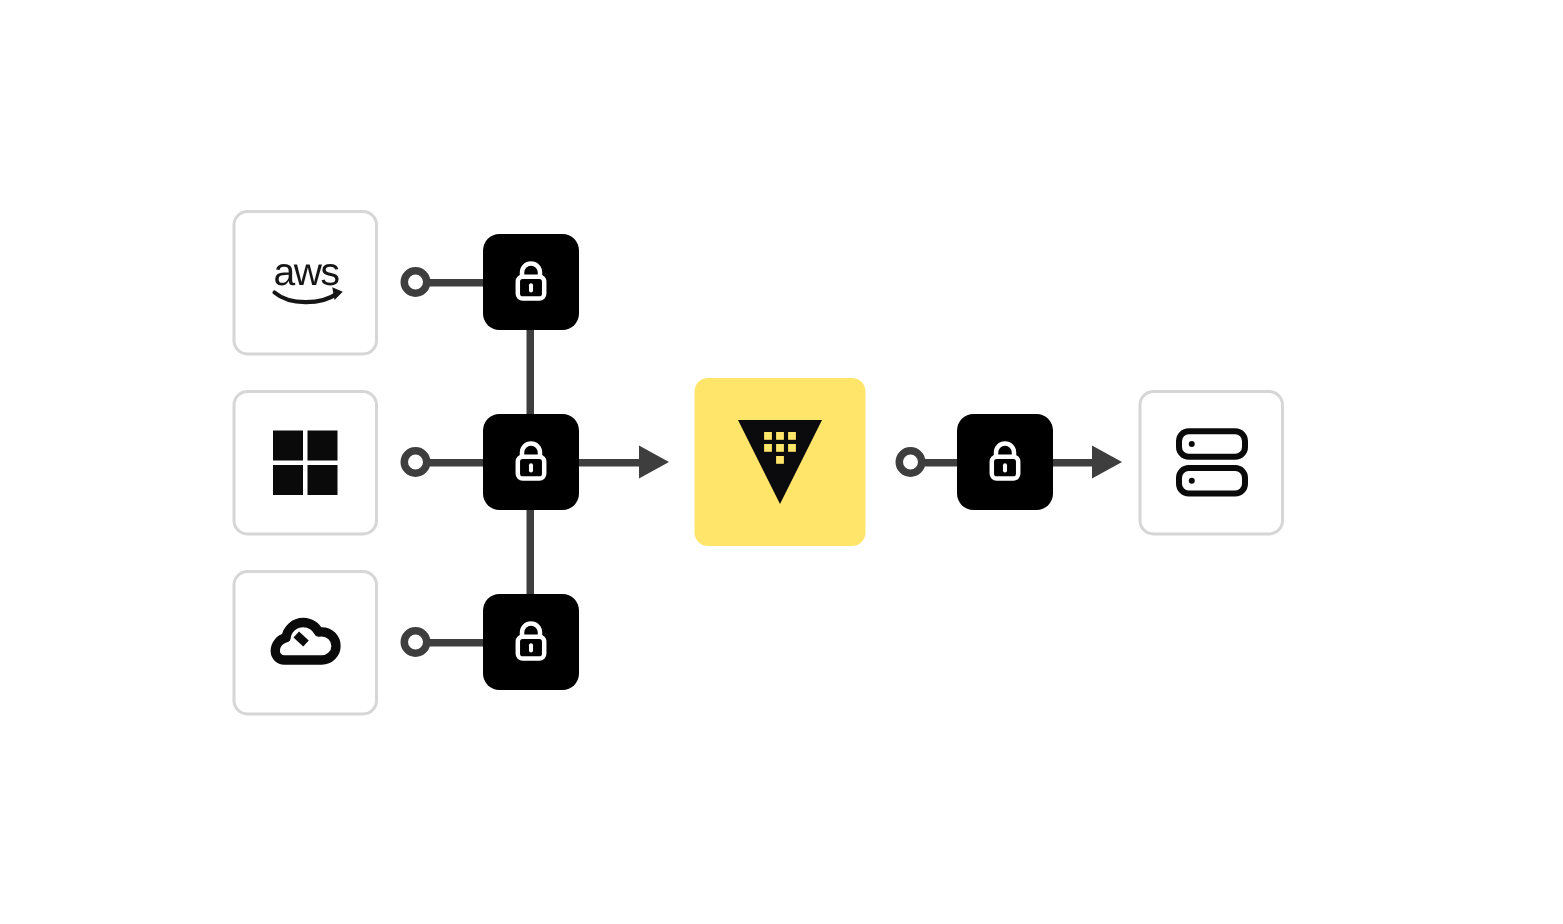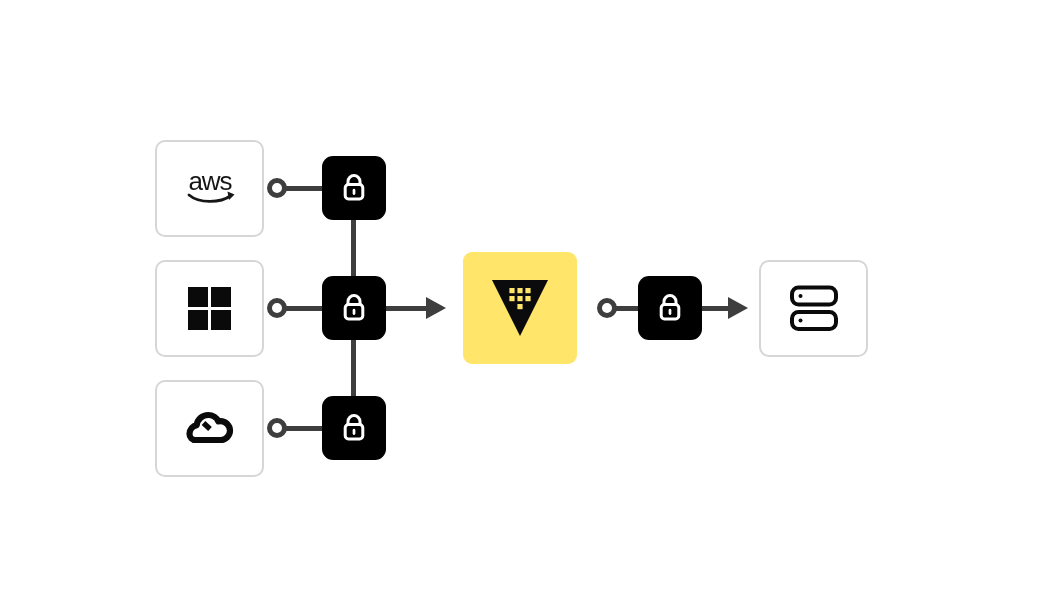--- a/index.html
+++ b/index.html
@@ -6,21 +6,21 @@
   .canvas {
     position: relative;
     width: 1042px;
     height: 616px;
     background: #ffffff;
     overflow: hidden;
     font-family: "Liberation Sans", sans-serif;
   }
   .provider-box {
     position: absolute;
-    width: 109px;
+    width: 97px;
     height: 97px;
     box-sizing: border-box;
     background: #ffffff;
     border: 2px solid #d6d6d6;
     border-radius: 10px;
     display: flex;
     align-items: center;
     justify-content: center;
   }
   .lock-box {

